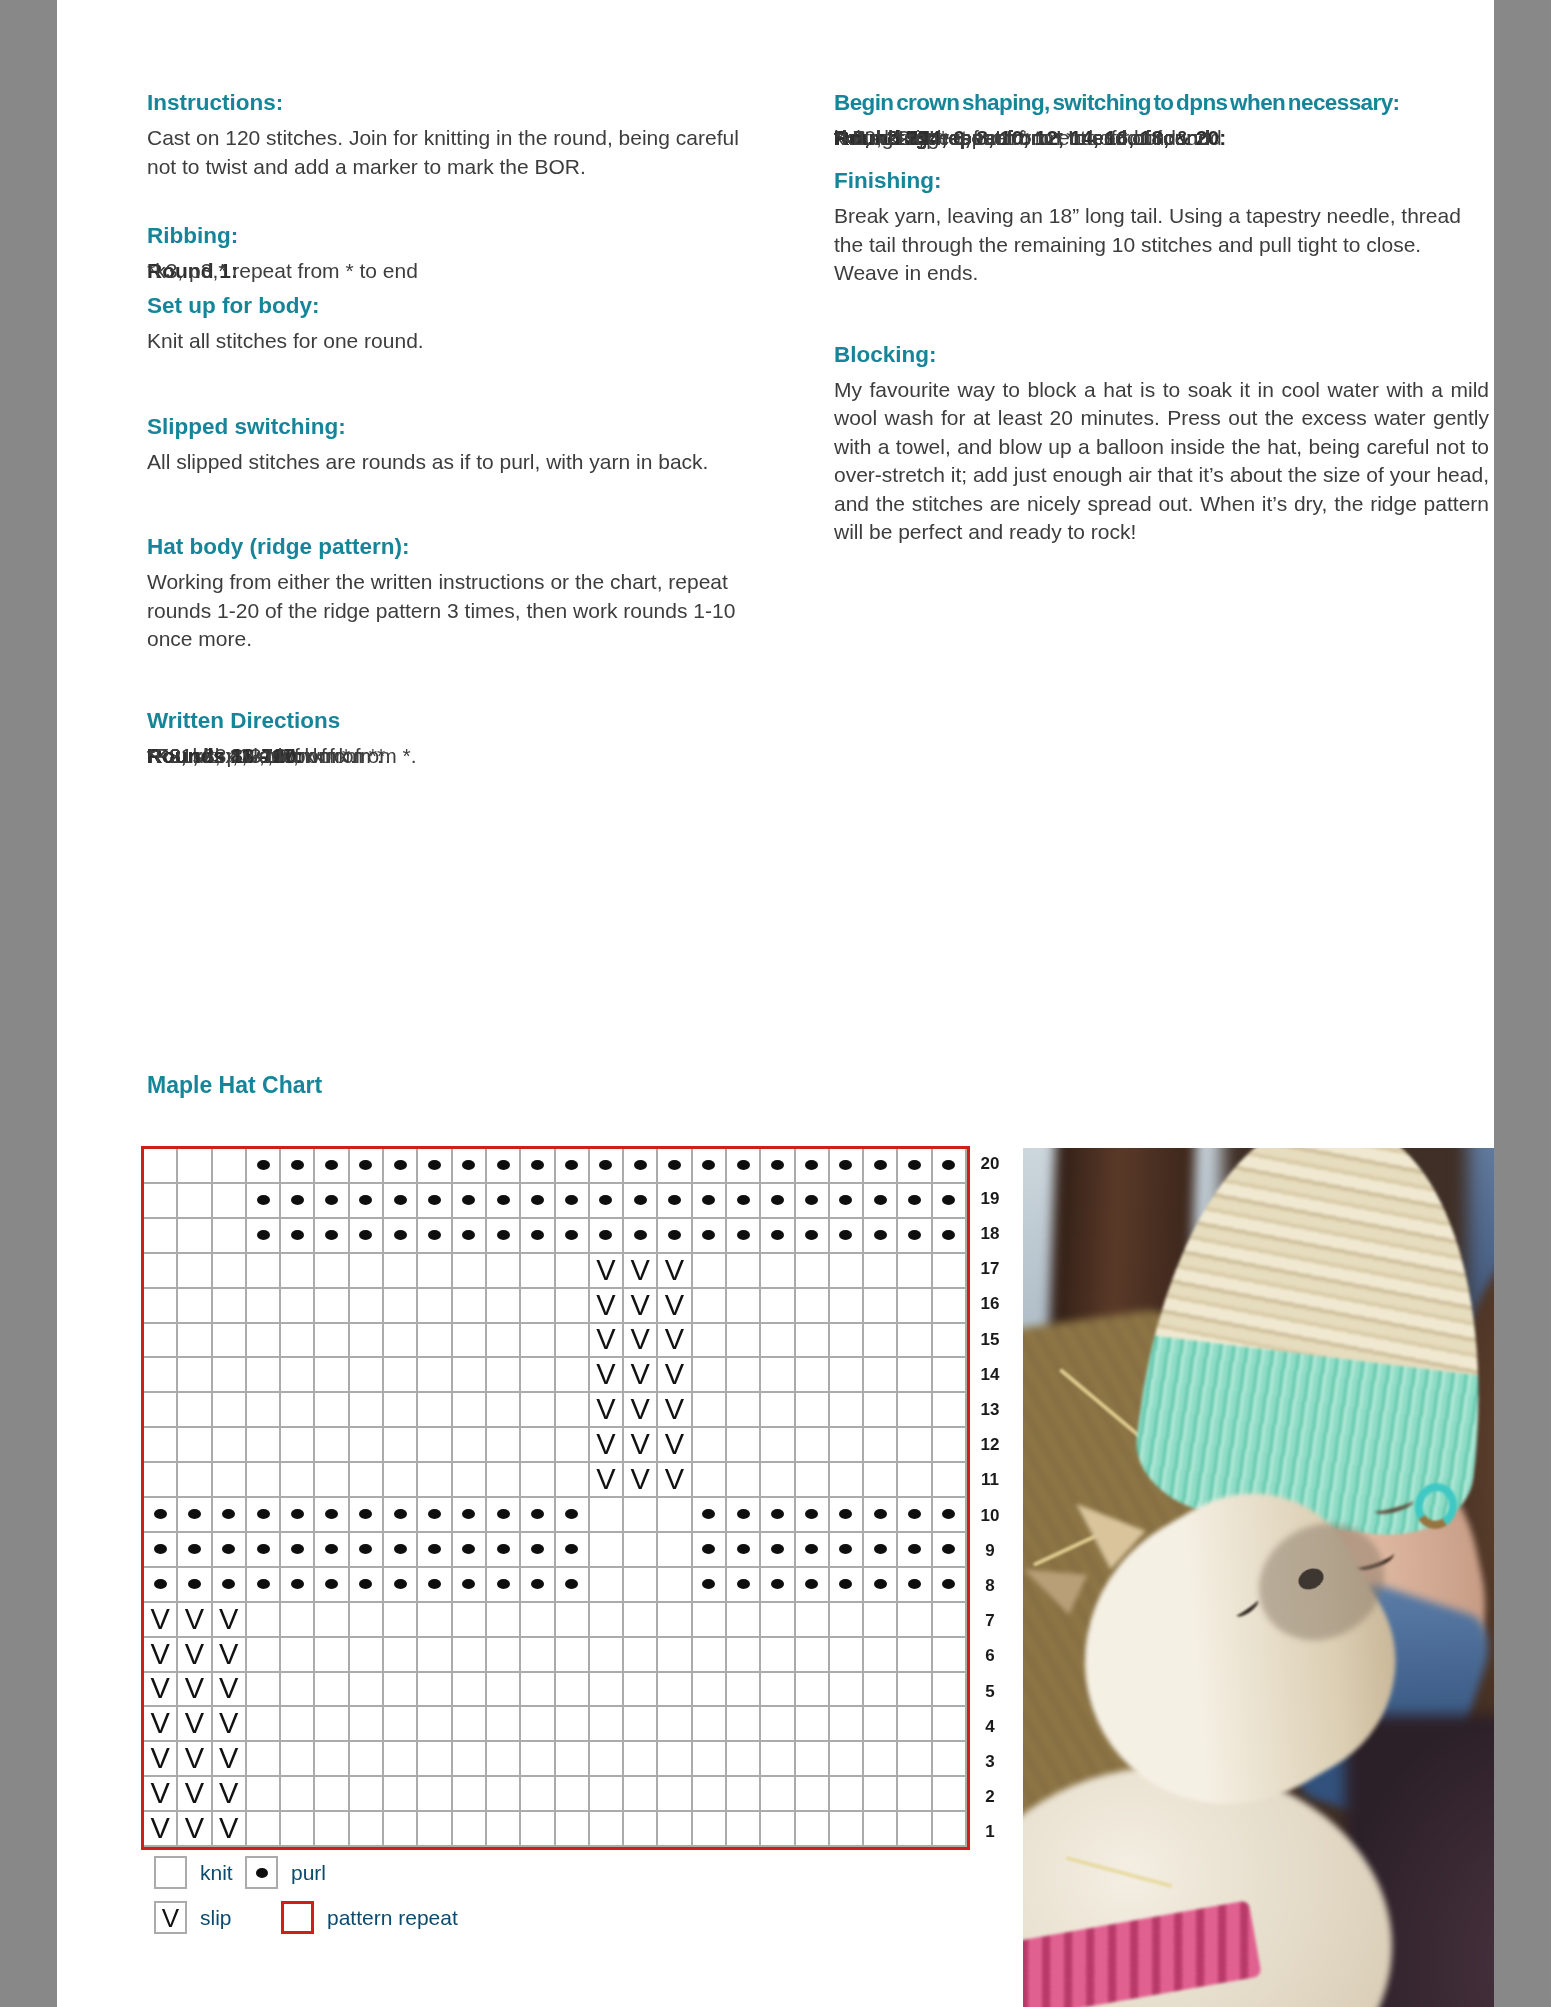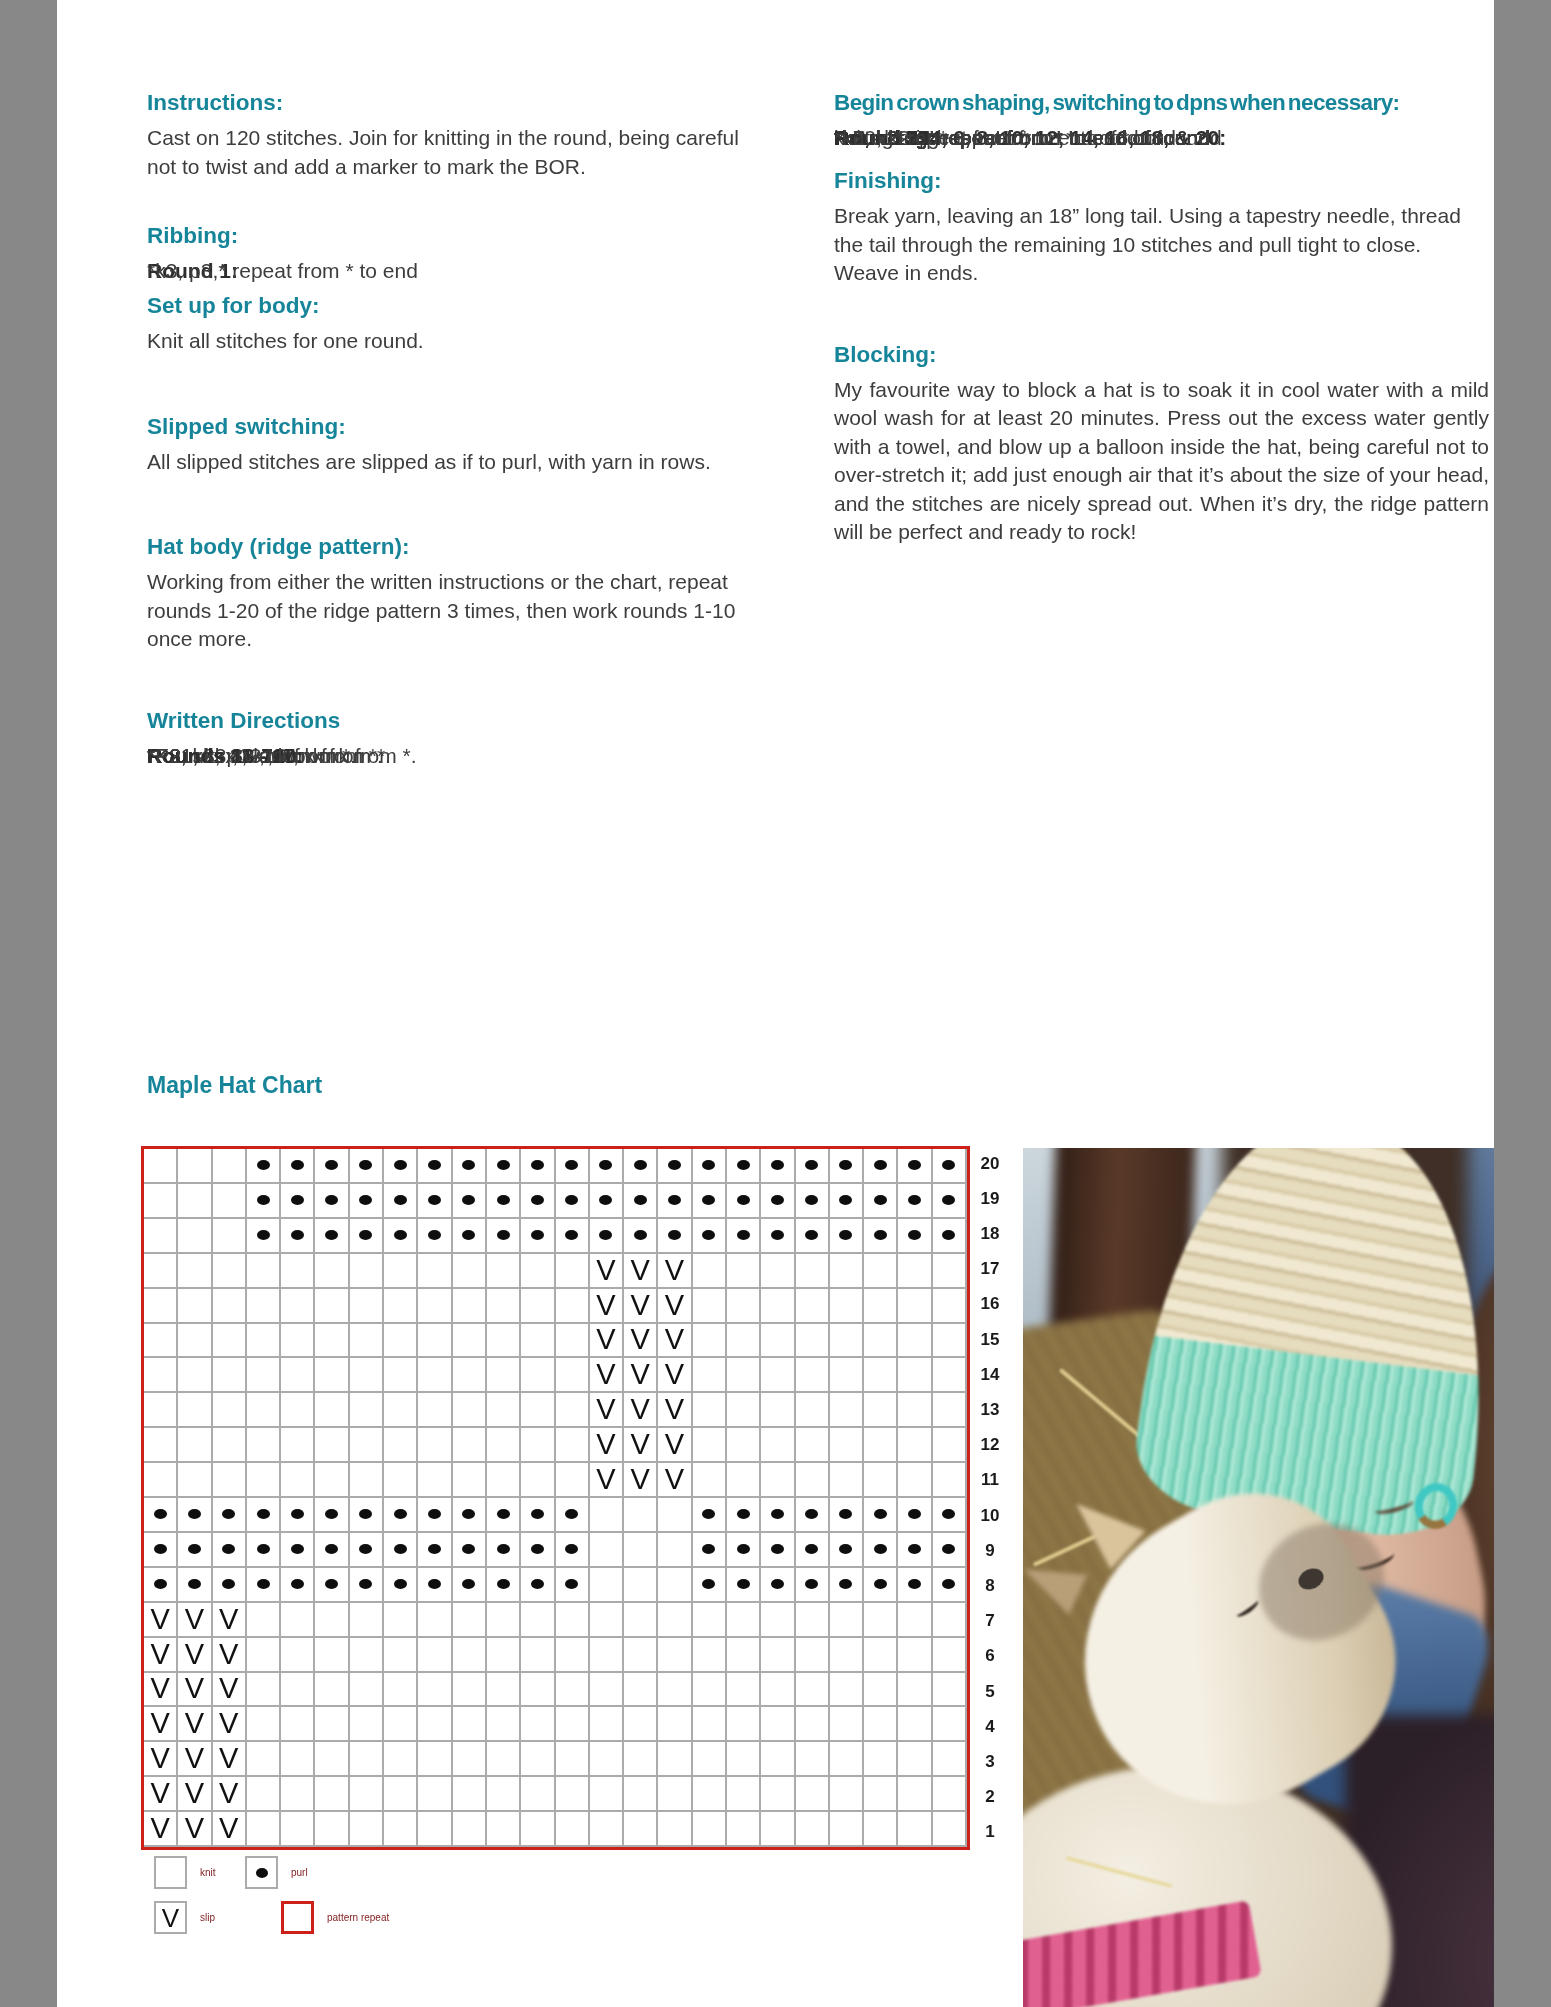--- a/index.html
+++ b/index.html
@@ -62,21 +62,21 @@
 
   
   .legend-item { display:flex; align-items:center; }
   .lg-box {
     position:static; width:33px; height:33px; border:2.5px solid #ababab; background:#fff;
     display:flex; align-items:center; justify-content:center; flex:0 0 auto;
   }
   .lg-box.red { border:3px solid #cc2018; }
   .lg-box.slip::after { content:"V"; font:400 26px/1 "Liberation Sans", sans-serif; color:#111; }
   .lg-dot { position:static; width:12px; height:10px; background:#0e0e0e; border-radius:50%; }
-  .lg-label { position:static; margin-left:13px; font-size:10px; color:#7f1d1d; }
+  .lg-label { position:static; margin-left:13px; font-size:21px; color:#0c4a6e; }
 
   
   .photo {
     left:966px; top:1148px; width:585px; height:859px; overflow:hidden; background:#3f2f26;
   }
   .ph-window { left:-8%; top:-6%; width:42%; height:42%;
     background:linear-gradient(165deg,#d7e0e5 0%,#aebcc6 60%,#8ea0ac 100%); filter:blur(9px); }
   .ph-topright { left:76%; top:-6%; width:34%; height:28%;
     background:linear-gradient(200deg,#7590b2,#3c5377); filter:blur(9px); }
   .ph-wood { left:4%; top:-6%; width:24%; height:76%; border-radius:8px; transform:rotate(2deg);
@@ -143,21 +143,21 @@
     <h3 class="mt40">Ribbing:</h3>
     <p class="mt6">
         <b>Round 1:</b> 
         <span>*k3, p3,* repeat from * to end</span>
       </p>
 
     <h3 class="mt40">Set up for body:</h3>
     <p class="mt6">Knit all stitches for one round.</p>
 
     <h3 class="mt56">Slipped switching:</h3>
-    <p class="mt6 nowrap">All slipped stitches are slipped as if to purl, with yarn in rows.</p>
+    <p class="mt6 nowrap">All slipped stitches are rounds as if to purl, with yarn in back.</p>
 
     <h3 class="mt56">Hat body (ridge pattern):</h3>
     <p class="mt6">Working from either the written instructions or the chart, repeat rounds 1-20 of the ridge pattern 3 times, then work rounds 1-10 once more.</p>
 
     <h3 class="mt52">Written Directions</h3>
     <p class="mt6">
         <b>Rounds 1 - 7:</b> 
         <span>*K21, sl x 3 ; work from *.</span>
       </p>
     <p>

